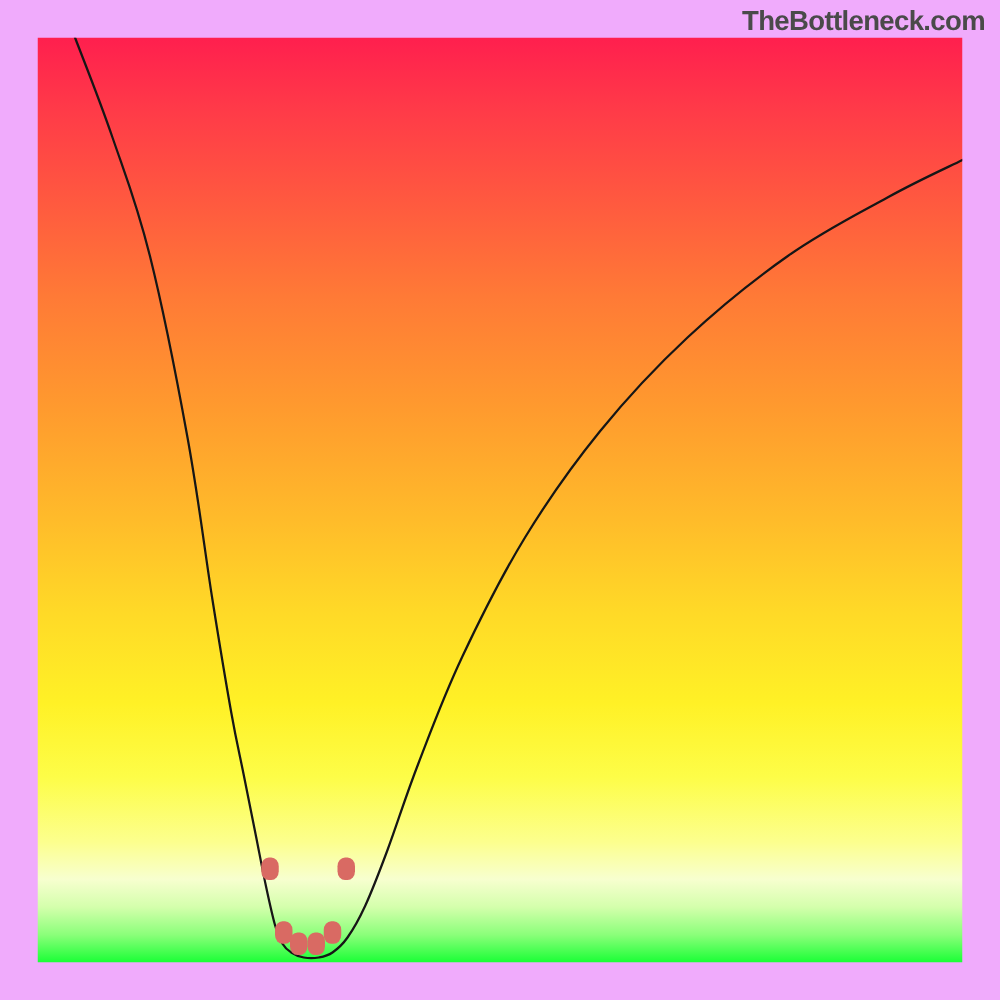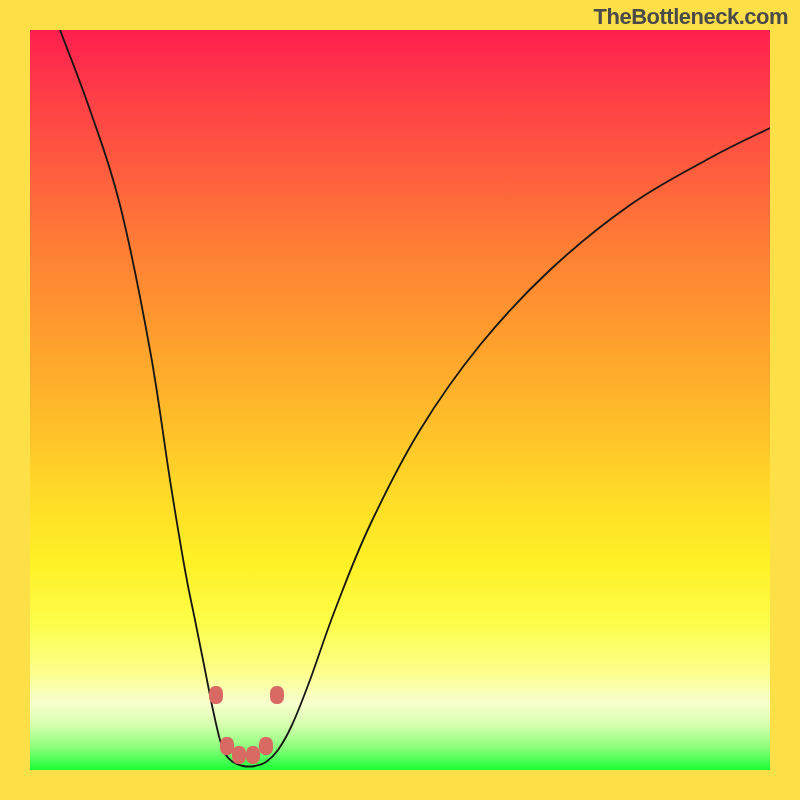--- a/index.html
+++ b/index.html
@@ -6,21 +6,21 @@
     margin: 0;
     padding: 0;
     width: 800px;
     height: 800px;
     overflow: hidden;
     font-family: Arial, Helvetica, sans-serif;
   }
   .outer-frame {
     width: 800px;
     height: 800px;
-    background: #fde047;
+    background: #f0abfc;
     position: relative;
   }
   .watermark {
     position: absolute;
     top: 4px;
     right: 12px;
     color: #4a4a4a;
     font-size: 22px;
     font-weight: 600;
     z-index: 10;

